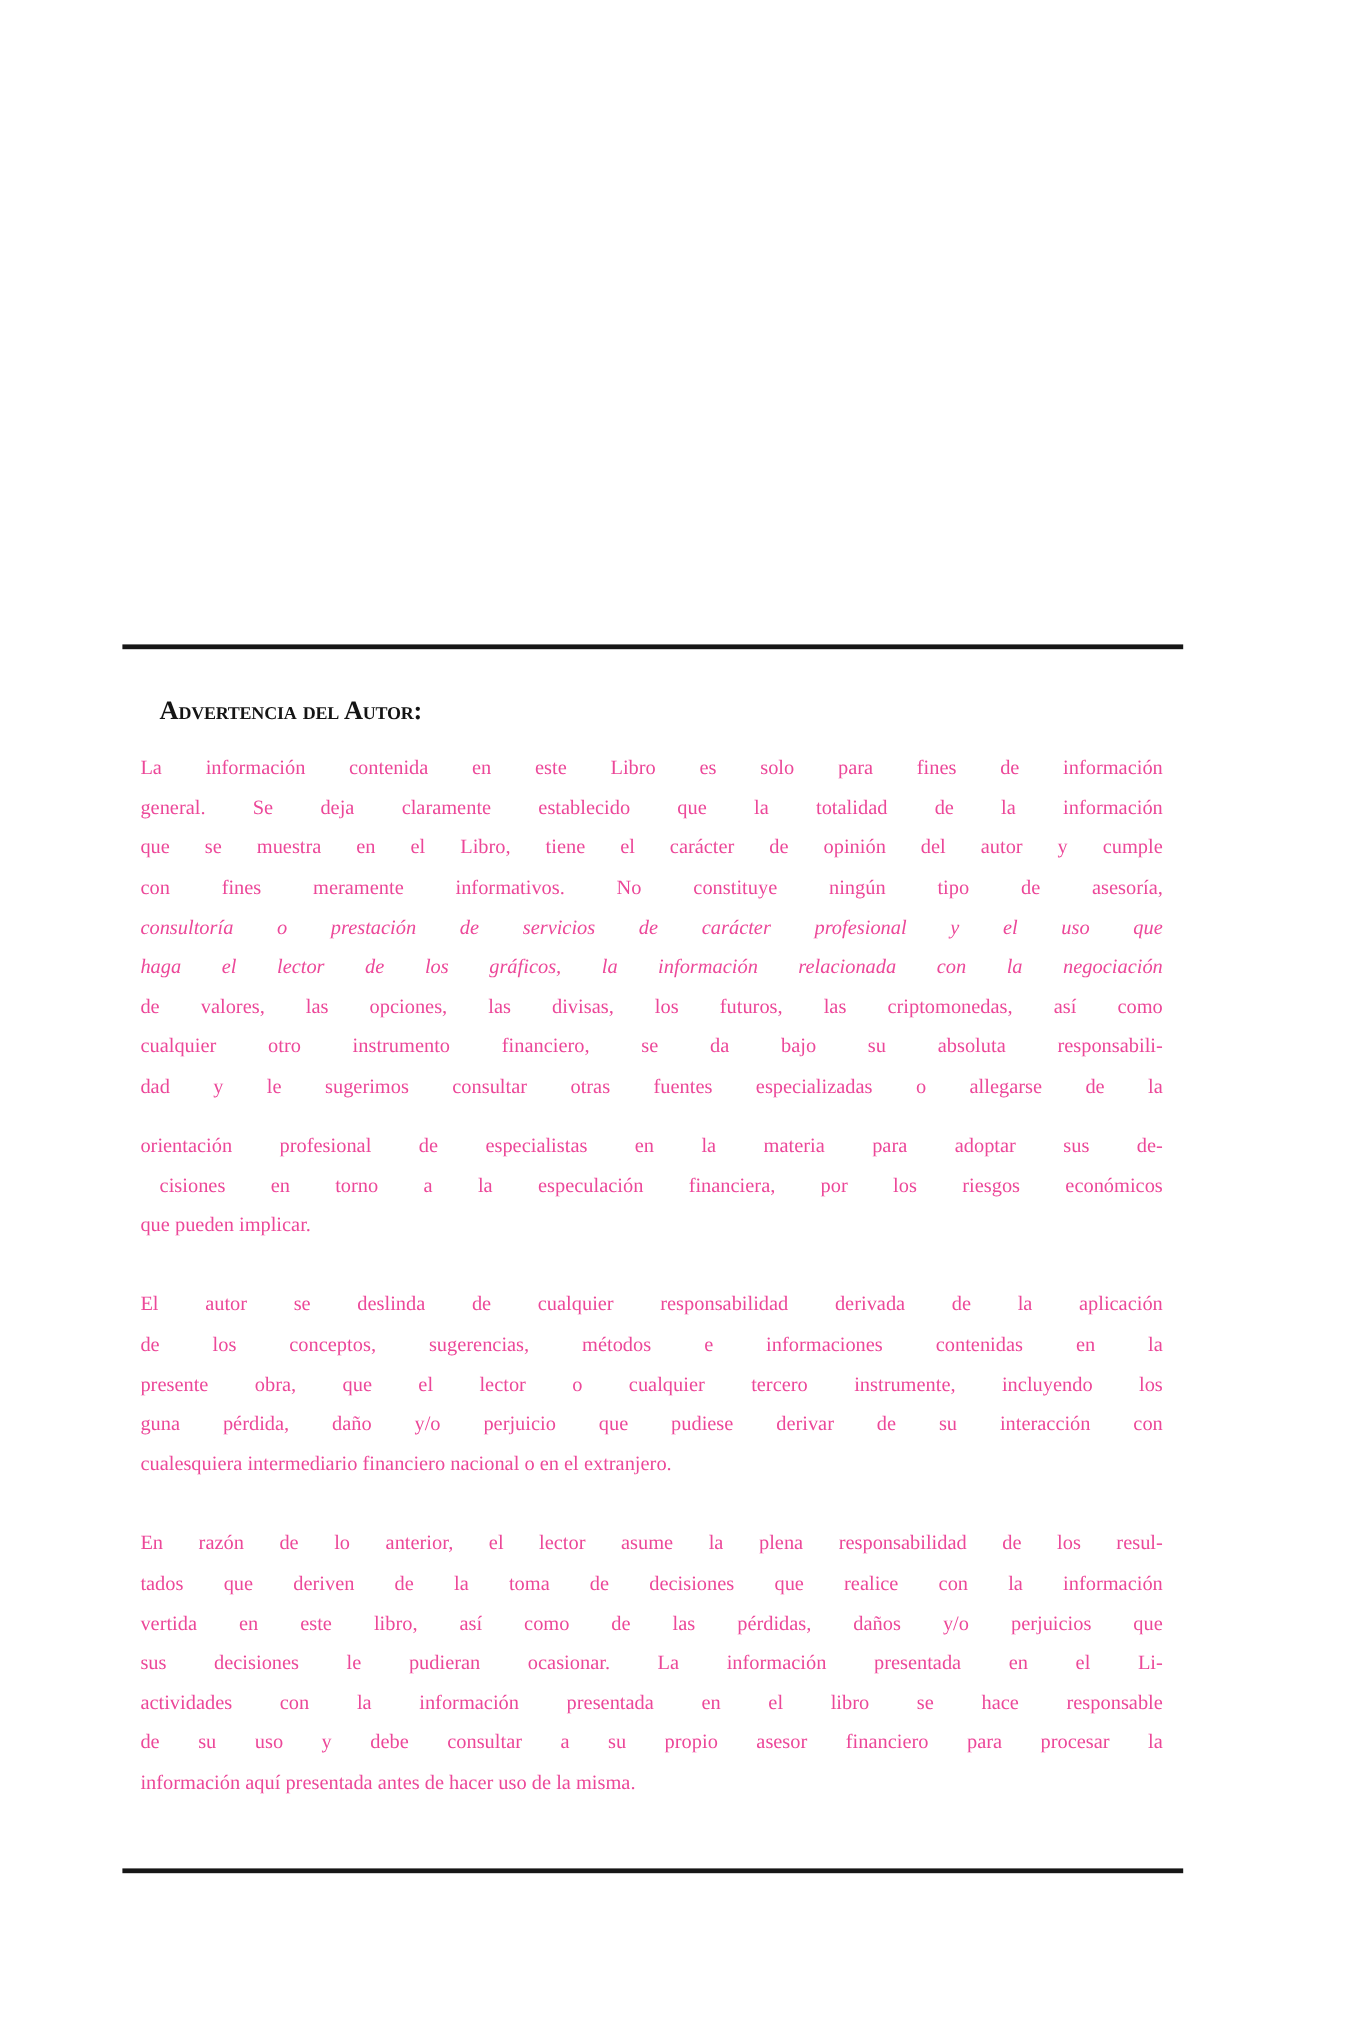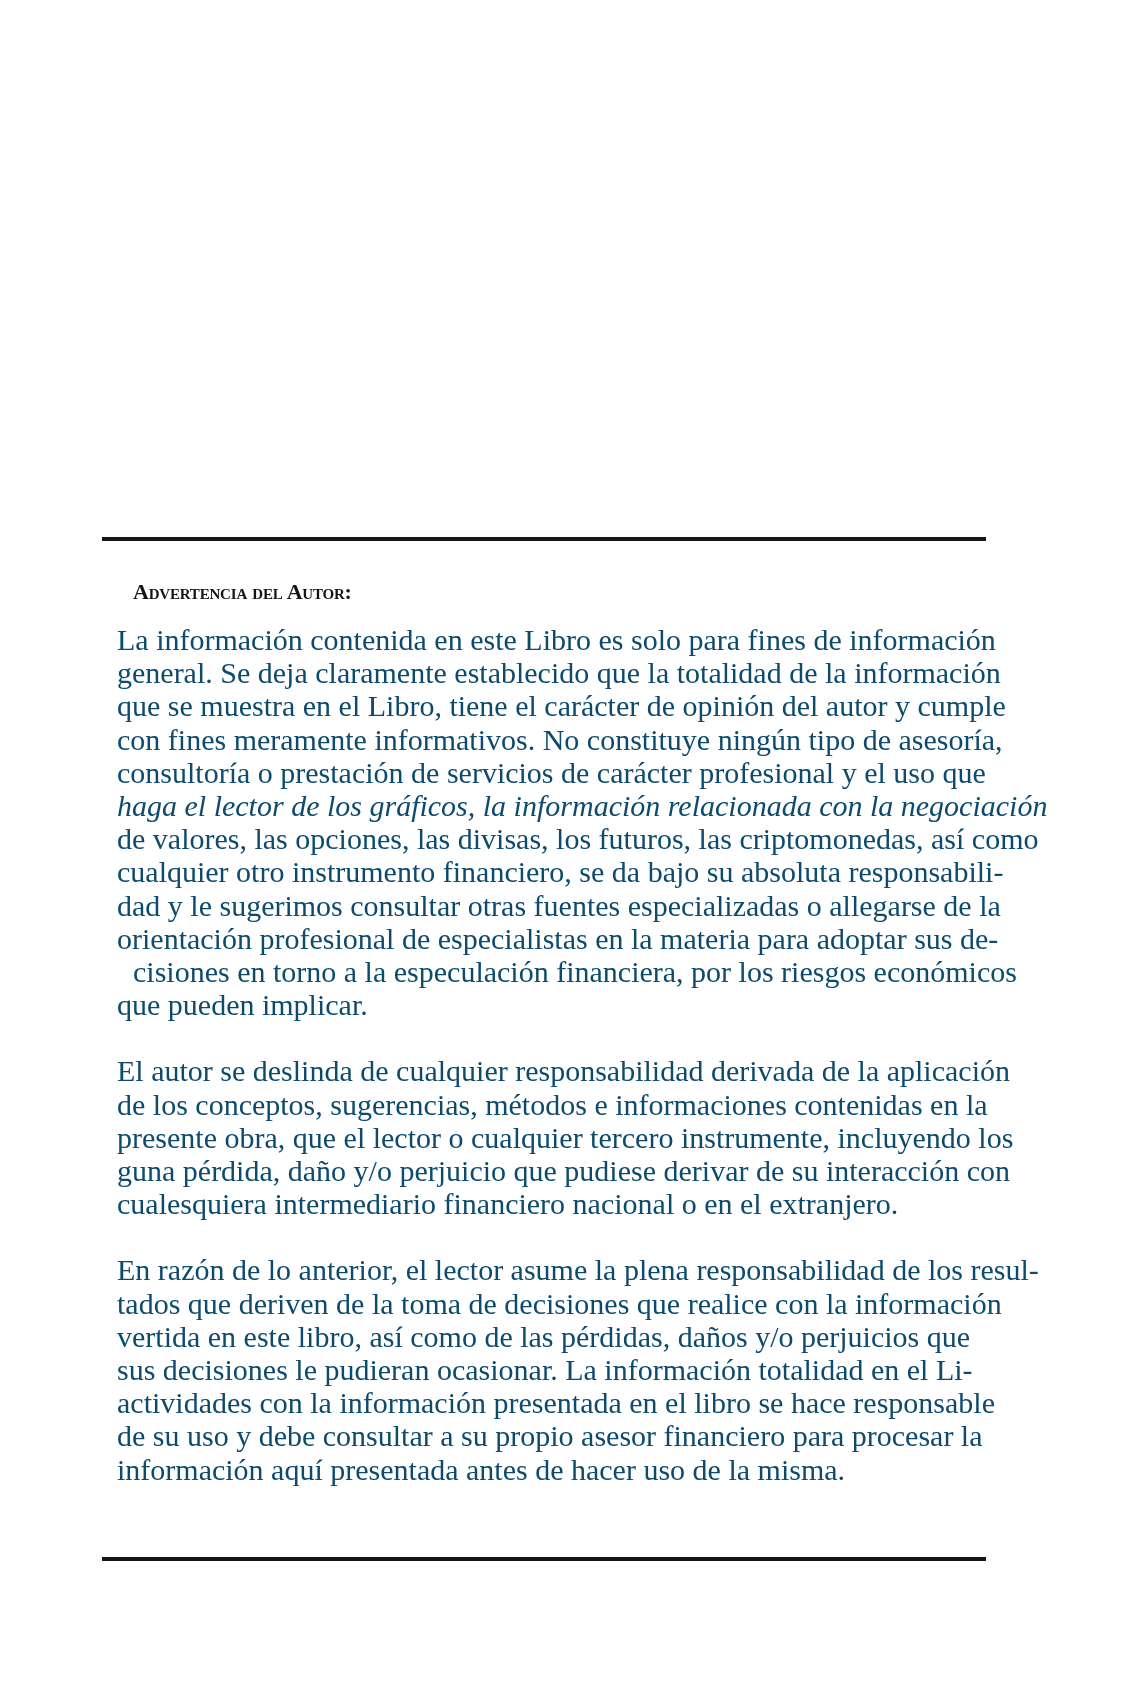--- a/index.html
+++ b/index.html
@@ -31,66 +31,66 @@
       font-weight: bold;
       font-size: 22px;
       line-height: 30px;
       font-variant: small-caps;
       letter-spacing: -0.2px;
       margin: 16px;
       color: #141414;
     }
     .para {
       font-family: "Liberation Serif", "DejaVu Serif", serif;
-      font-size: 30px;
+      font-size: 17px;
       line-height: 33.2px;
       text-align: justify;
       margin: 0;
-      color: #0c4a6e;
+      color: #ec4899;
       hyphens: manual;
     }
     .para + .para { margin-top: 33px; }
     .para .ln { display: block; text-align: justify; text-align-last: justify; white-space: nowrap; }
     .para .ln.last { text-align-last: left; }
   </style>
 </head>
 <body>
 
 <div class="rule top"></div>
 
 <div class="notice">
   <h2 class="notice-heading">Advertencia del Autor:</h2>
 
   <p class="para">
     <span class="ln" style="display: block;">La información contenida en este Libro es solo para fines de información</span>
     <span class="ln" style="display: block;">general. Se deja claramente establecido que la totalidad de la información</span>
     <span class="ln" style="display: block;">que se muestra en el Libro, tiene el carácter de opinión del autor y cumple</span>
     <span class="ln" style="display: block;">con fines meramente informativos. No constituye ningún tipo de asesoría,</span>
-    <span class="ln" style="display: block;">consultoría o prestación de servicios de carácter profesional y el uso que</span>
+    <span class="ln" style="display: block; font-style: italic;">consultoría o prestación de servicios de carácter profesional y el uso que</span>
     <span class="ln" style="display: block; font-style: italic;">haga el lector de los gráficos, la información relacionada con  la negociación</span>
     <span class="ln" style="display: block;">de valores, las opciones, las divisas, los futuros, las criptomonedas, así como</span>
     <span class="ln" style="display: block;">cualquier otro instrumento financiero, se da bajo su absoluta responsabili-</span>
     <span class="ln" style="display: block;">dad y le sugerimos consultar otras fuentes especializadas o allegarse de la</span>
-    <span class="ln" style="display: block;">orientación profesional de especialistas en la materia para adoptar sus de-</span>
+    <span class="ln" style="display: block; margin-top: 16px;">orientación profesional de especialistas en la materia para adoptar sus de-</span>
     <span class="ln" style="display: block; margin-left: 16px;">cisiones en torno a la especulación financiera, por los riesgos económicos</span>
     <span class="ln last" style="display: block;">que pueden implicar.</span>
   </p>
 
   <p class="para">
     <span class="ln" style="display: block;">El autor se deslinda de cualquier responsabilidad derivada de la aplicación</span>
     <span class="ln" style="display: block;">de los conceptos,  sugerencias, métodos e informaciones contenidas en la</span>
     <span class="ln" style="display: block;">presente obra, que el lector o cualquier tercero instrumente, incluyendo los</span>
     <span class="ln" style="display: block;">guna pérdida, daño y/o perjuicio que pudiese derivar de su interacción con</span>
     <span class="ln last" style="display: block;">cualesquiera intermediario financiero nacional o en el extranjero.</span>
   </p>
 
   <p class="para">
     <span class="ln" style="display: block;">En razón de lo anterior, el lector asume la plena responsabilidad de los resul-</span>
     <span class="ln" style="display: block;">tados que deriven  de la toma de decisiones que realice con la información</span>
     <span class="ln" style="display: block;">vertida  en este libro, así como de las  pérdidas, daños y/o perjuicios que</span>
-    <span class="ln" style="display: block;">sus decisiones le pudieran ocasionar. La información totalidad en el Li-</span>
+    <span class="ln" style="display: block;">sus decisiones le pudieran ocasionar. La información presentada en el Li-</span>
     <span class="ln" style="display: block;">actividades con la información presentada en el libro se hace responsable</span>
     <span class="ln" style="display: block;">de su uso y debe consultar a su propio asesor financiero para procesar la</span>
     <span class="ln last" style="display: block;">información aquí presentada antes de hacer uso de la misma.</span>
   </p>
 </div>
 
 <div class="rule bottom"></div>
 
 </body></html>

